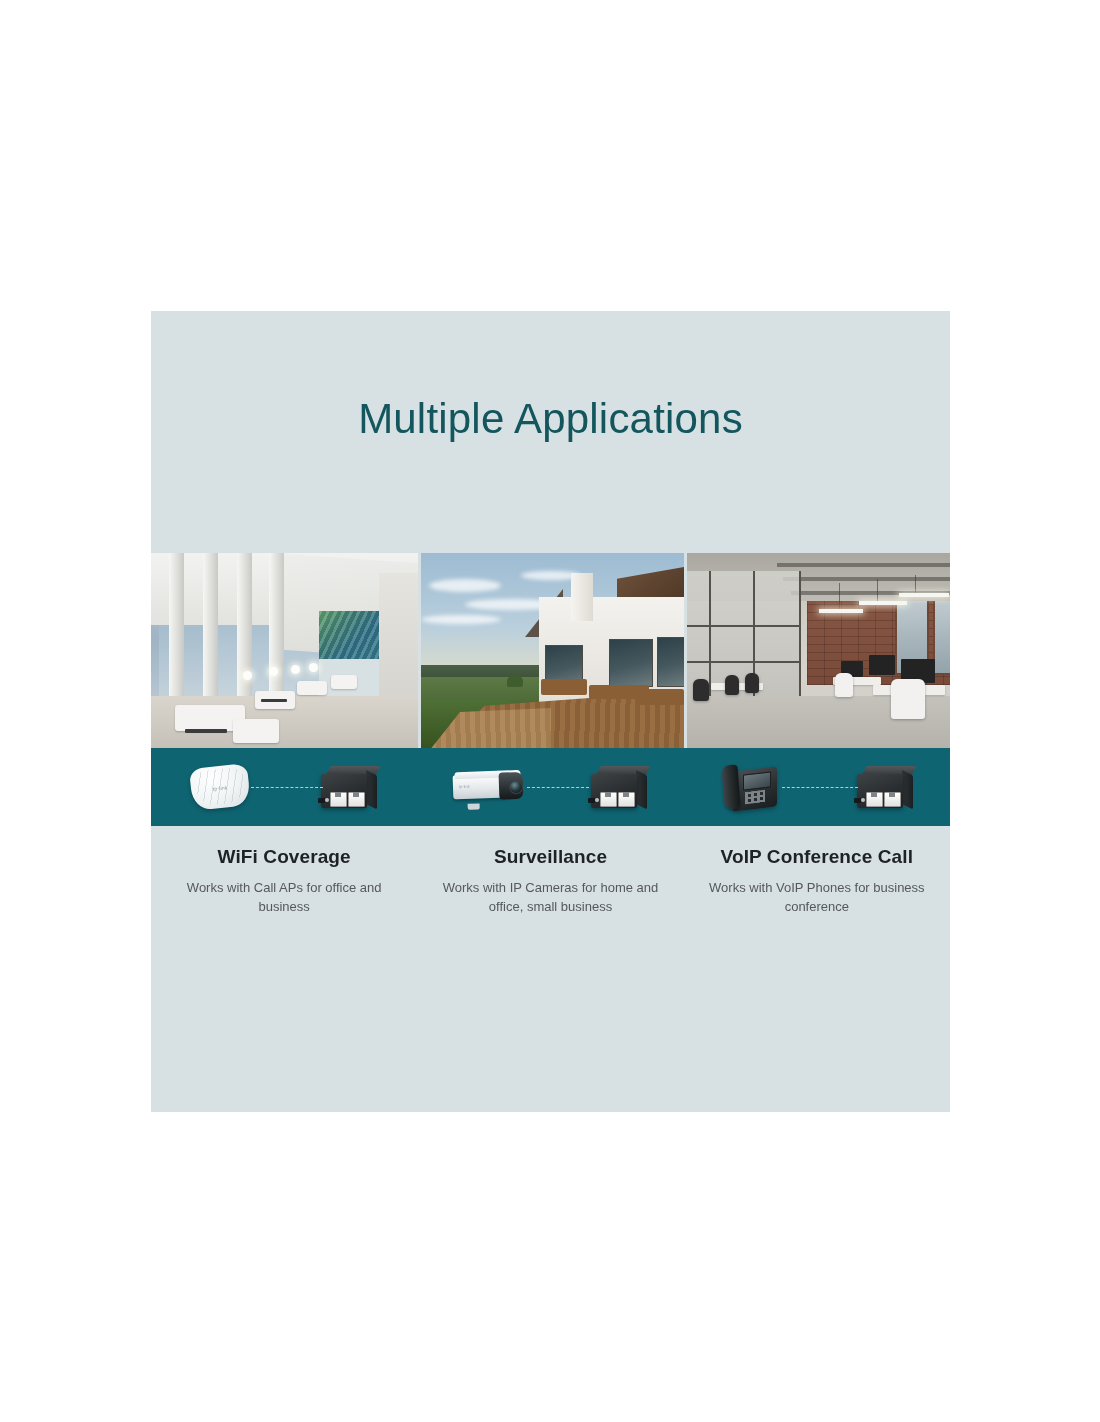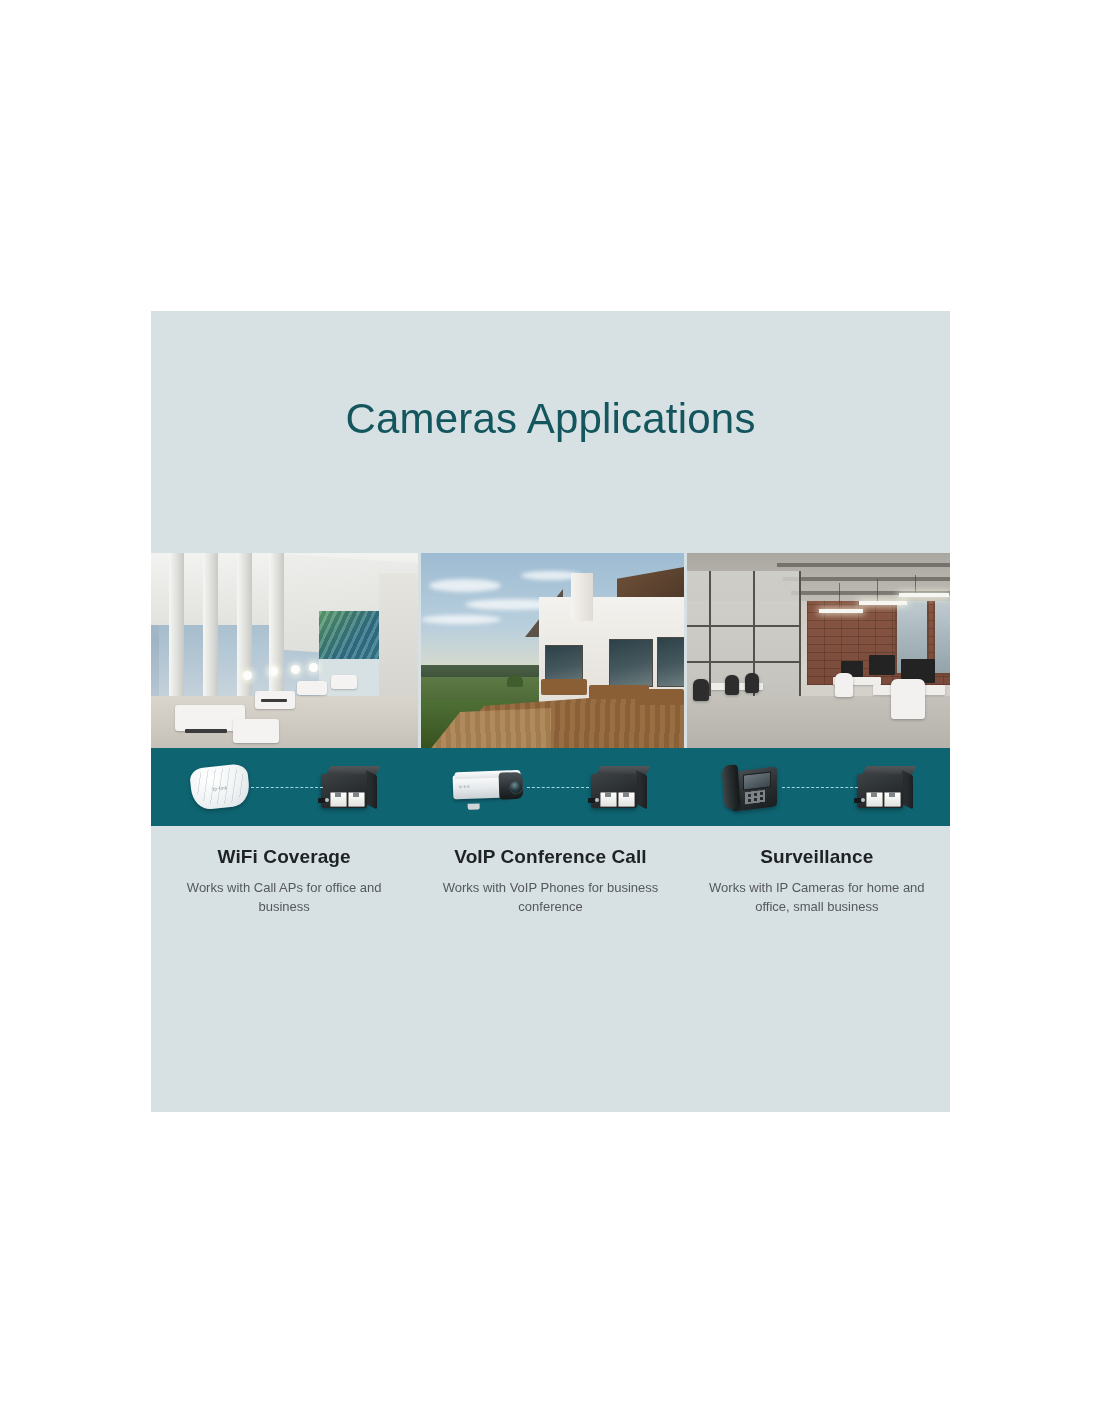--- a/index.html
+++ b/index.html
@@ -406,21 +406,21 @@
     font-size: 13px;
     line-height: 1.45;
     color: #55595c;
   }
 </style>
 </head>
 <body>
 
 <div class="card">
 
-  <div class="title">Cameras Applications</div>
+  <div class="title">Multiple Applications</div>
 
   <div class="photo-strip">
 
     <div class="photo lobby">
       <div class="scene">
         <div class="lobby-sky"></div>
         <div class="lobby-glass"></div>
         <div class="lobby-mullion" style="left:30px;"></div>
         <div class="lobby-mullion" style="left:62px;"></div>
         <div class="lobby-mullion" style="left:96px;"></div>
@@ -577,22 +577,22 @@
       </div>
     </div>
   </div>
 
   <div class="captions">
     <div class="caption">
       <div class="caption-title">WiFi Coverage</div>
       <div class="caption-desc">Works with Call APs for office and business</div>
     </div>
     <div class="caption">
+      <div class="caption-title">Surveillance</div>
+      <div class="caption-desc">Works with IP Cameras for home and office, small business</div>
+    </div>
+    <div class="caption">
       <div class="caption-title">VoIP Conference Call</div>
       <div class="caption-desc">Works with VoIP Phones for business conference</div>
     </div>
-    <div class="caption">
-      <div class="caption-title">Surveillance</div>
-      <div class="caption-desc">Works with IP Cameras for home and office, small business</div>
-    </div>
   </div>
 
 </div>
 
 </body></html>

